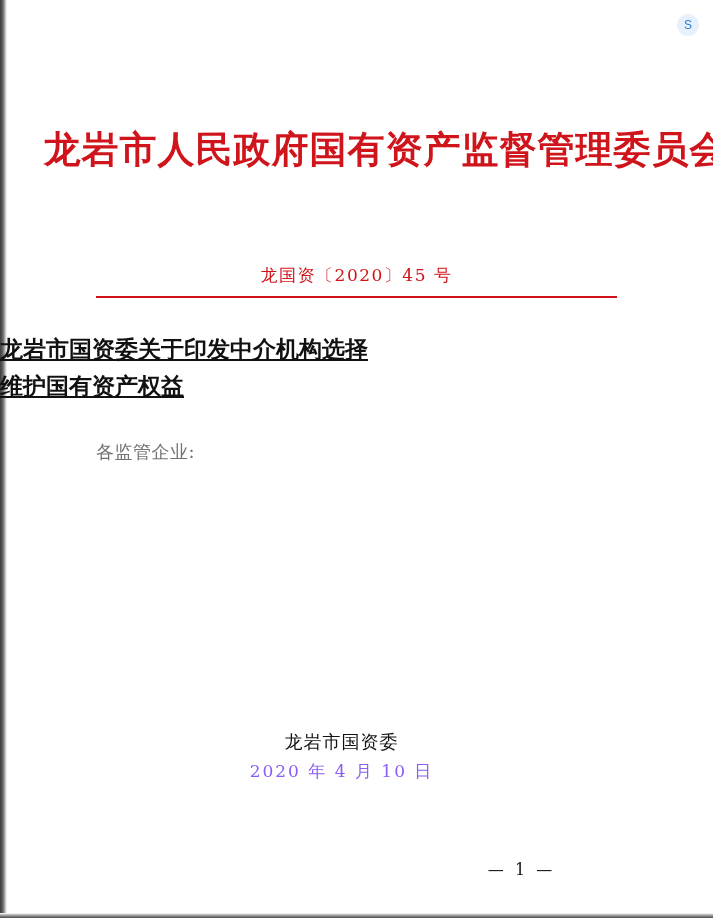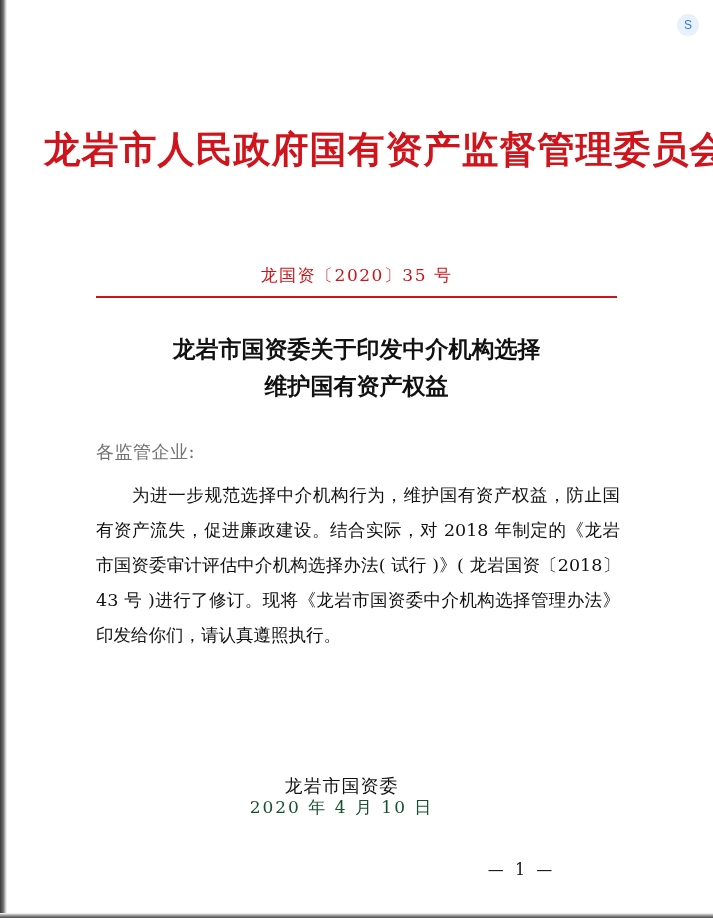--- a/index.html
+++ b/index.html
@@ -91,26 +91,26 @@
     width: 521px;
     height: 2px;
     background: #cf1318;
   }
 
   .subject {
     position: absolute;
     left: 0;
     top: 330px;
     width: 713px;
-    text-align: center;
     color: #111111;
     font-family: "DejaVu Serif", serif;
     font-weight: bold;
     font-size: 23px;
     line-height: 37px;
+    text-decoration: underline;
   }
   .subject .line { display: block; }
 
   .salutation {
     position: absolute;
     left: 96px;
     top: 440px;
     font-family: "DejaVu Serif", serif;
     font-size: 18px;
     color: #737373;
@@ -136,33 +136,32 @@
     left: 0;
     top: 730px;
     width: 713px;
     text-align: center;
     padding-right: 30px;
     box-sizing: border-box;
     font-family: "DejaVu Serif", serif;
     font-size: 18px;
     color: #111111;
     letter-spacing: 1px;
-    margin-top: 44px;
   }
   .sign-date {
     position: absolute;
     left: 0;
-    top: 796px;
+    top: 760px;
     width: 713px;
     text-align: center;
     padding-right: 30px;
     box-sizing: border-box;
     font-family: "DejaVu Serif", serif;
     font-size: 17px;
-    color: #14532d;
+    color: #8b5cf6;
     letter-spacing: 2px;
   }
 
   .page-number {
     position: absolute;
     left: 0;
     top: 860px;
     width: 713px;
     text-align: center;
     padding-left: 330px;
@@ -178,32 +177,31 @@
 
 <div class="page">
 
   <div class="scan-edge-left"></div>
   <div class="scan-edge-bottom"></div>
 
   <div class="corner-badge">S</div>
 
   <div class="doc-title">龙岩市人民政府国有资产监督管理委员会</div>
 
-  <div class="doc-number">龙国资〔2020〕35 号</div>
+  <div class="doc-number">龙国资〔2020〕45 号</div>
 
   <div class="red-rule"></div>
 
   <div class="subject">
     <span class="line">龙岩市国资委关于印发中介机构选择</span>
     <span class="line">维护国有资产权益</span>
   </div>
 
   <div class="salutation">各监管企业:</div>
 
-  <div class="body-text">为进一步规范选择中介机构行为，维护国有资产权益，防止国有资产流失，促进廉政建设。结合实际，对 2018 年制定的《龙岩市国资委审计评估中介机构选择办法( 试行 )》( 龙岩国资〔2018〕43 号 )进行了修订。现将《龙岩市国资委中介机构选择管理办法》印发给你们，请认真遵照执行。</div>
 
   <div class="signature">龙岩市国资委</div>
 
   <div class="sign-date">2020 年 4 月 10 日</div>
 
   <div class="page-number">— 1 —</div>
 
 </div>
 
 </body></html>

